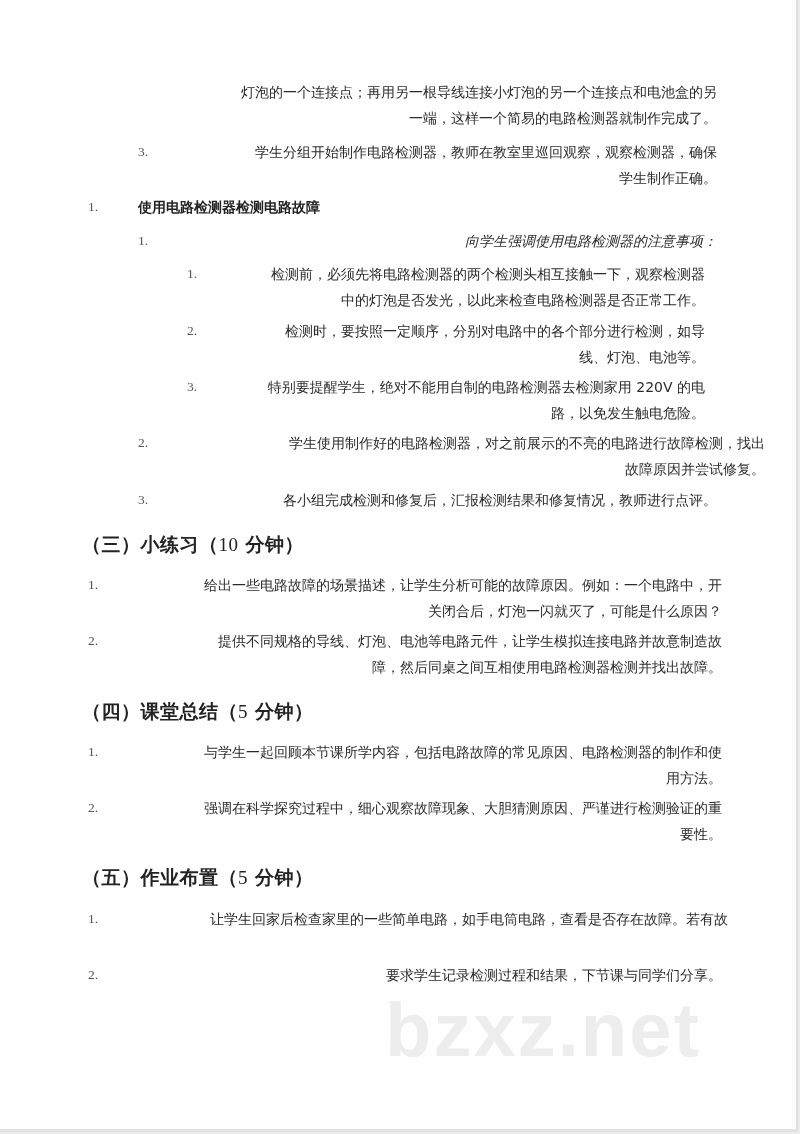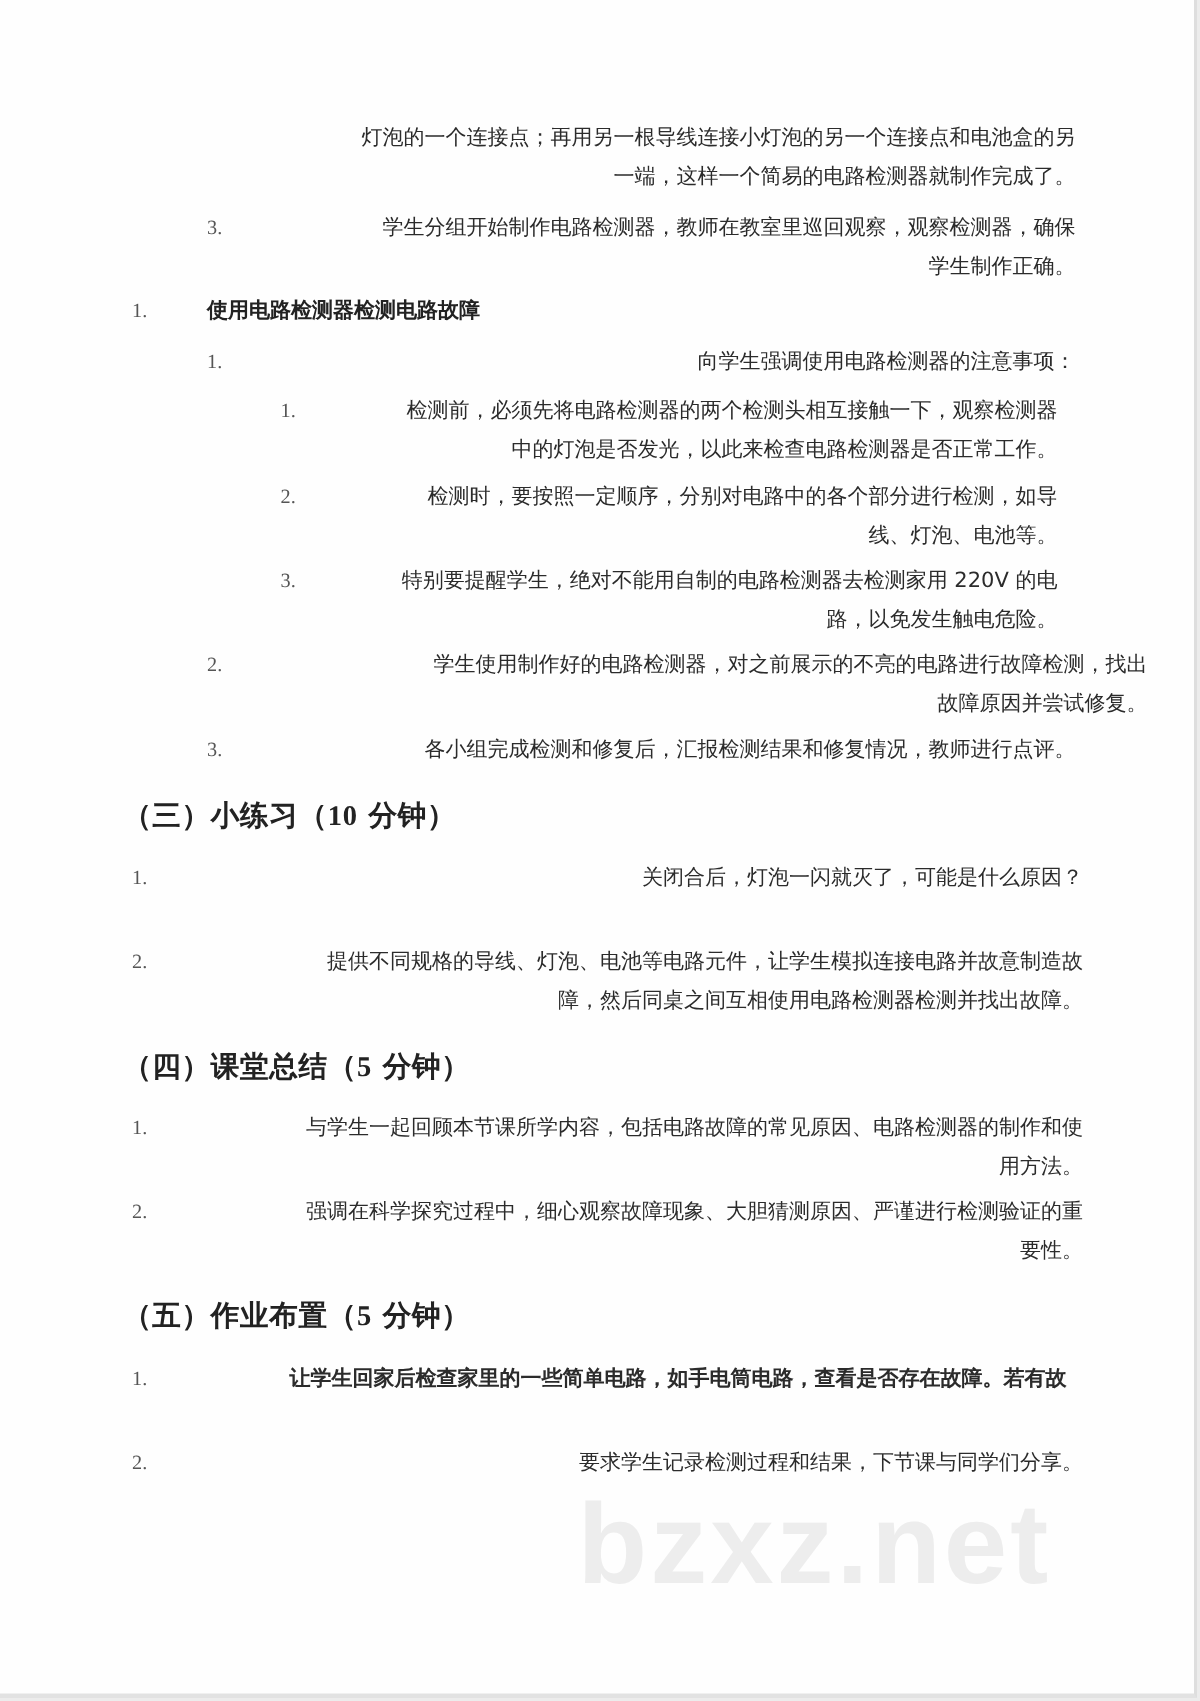--- a/index.html
+++ b/index.html
@@ -16,21 +16,21 @@
   .num {
     position:absolute; font-family:"Liberation Serif","DejaVu Serif",serif;
     font-size:13.5px; color:#555; line-height:26px; top:0;
   }
   .txt { position:absolute; top:0; }
   .bold { font-weight:bold; color:#222; }
   .h2 {
     position:absolute; font-size:19px; font-weight:bold; color:#222; line-height:30px;
     letter-spacing:0.5px;
   }
-  .h2 .n { font-family:"Liberation Serif","DejaVu Serif",serif; font-weight:bold; }
+  .h2 .n { font-family:"Liberation Serif","DejaVu Serif",serif; font-weight:normal; }
   .watermark {
     position:absolute; left:385px; top:990px; font-family:"Liberation Sans",sans-serif;
     font-weight:bold; font-size:76px; color:#ededed; letter-spacing:2px; line-height:80px;
   }
 </style>
 </head>
 <body>
 
 <div class="page">
 
@@ -47,21 +47,21 @@
     </div>
   </div>
 
   <div class="item" style="left:88px; top:194px; width:630px;">
     <span class="num" style="left:0;">1.</span>
     <span class="txt bold" style="left:50px; white-space:nowrap;">使用电路检测器检测电路故障</span>
   </div>
 
   <div class="item" style="left:138px; top:228px; width:580px;">
     <span class="num" style="left:0;">1.</span>
-    <div class="txt" style="left:49px; width:530px;">
+    <div class="txt" style="left:49px; width:530px;font-style:italic;">
       <div>向学生强调使用电路检测器的注意事项：</div>
     </div>
   </div>
 
   <div class="item" style="left:187px; top:261px; width:530px;">
     <span class="num" style="left:0;">1.</span>
     <div class="txt" style="left:48px; width:470px;">
       <div>检测前，必须先将电路检测器的两个检测头相互接触一下，观察检测器</div>
       <div>中的灯泡是否发光，以此来检查电路检测器是否正常工作。</div>
     </div>
@@ -98,20 +98,21 @@
     </div>
   </div>
 
   <div class="h2" style="left:82px; top:529px;">
     <span>（三）小练习（</span><span class="n">10</span><span> 分钟）</span>
   </div>
 
   <div class="item" style="left:88px; top:572px; width:630px;">
     <span class="num" style="left:0;">1.</span>
     <div class="txt" style="left:34px; width:600px;">
+      <div>给出一些电路故障的场景描述，让学生分析可能的故障原因。例如：一个电路中，开</div>
       <div>关闭合后，灯泡一闪就灭了，可能是什么原因？</div>
     </div>
   </div>
 
   <div class="item" style="left:88px; top:628px; width:630px;">
     <span class="num" style="left:0;">2.</span>
     <div class="txt" style="left:34px; width:600px;">
       <div>提供不同规格的导线、灯泡、电池等电路元件，让学生模拟连接电路并故意制造故</div>
       <div>障，然后同桌之间互相使用电路检测器检测并找出故障。</div>
     </div>
@@ -136,21 +137,21 @@
       <div>要性。</div>
     </div>
   </div>
 
   <div class="h2" style="left:82px; top:862px;">
     <span>（五）作业布置（</span><span class="n">5</span><span> 分钟）</span>
   </div>
 
   <div class="item" style="left:88px; top:906px; width:630px;">
     <span class="num" style="left:0;">1.</span>
-    <div class="txt" style="left:23px; width:600px;font-weight:bold;">
+    <div class="txt" style="left:40px; width:600px;">
       <div>让学生回家后检查家里的一些简单电路，如手电筒电路，查看是否存在故障。若有故</div>
     </div>
   </div>
 
   <div class="item" style="left:88px; top:962px; width:630px;">
     <span class="num" style="left:0;">2.</span>
     <div class="txt" style="left:34px; width:600px;">
       <div>要求学生记录检测过程和结果，下节课与同学们分享。</div>
     </div>
   </div>

